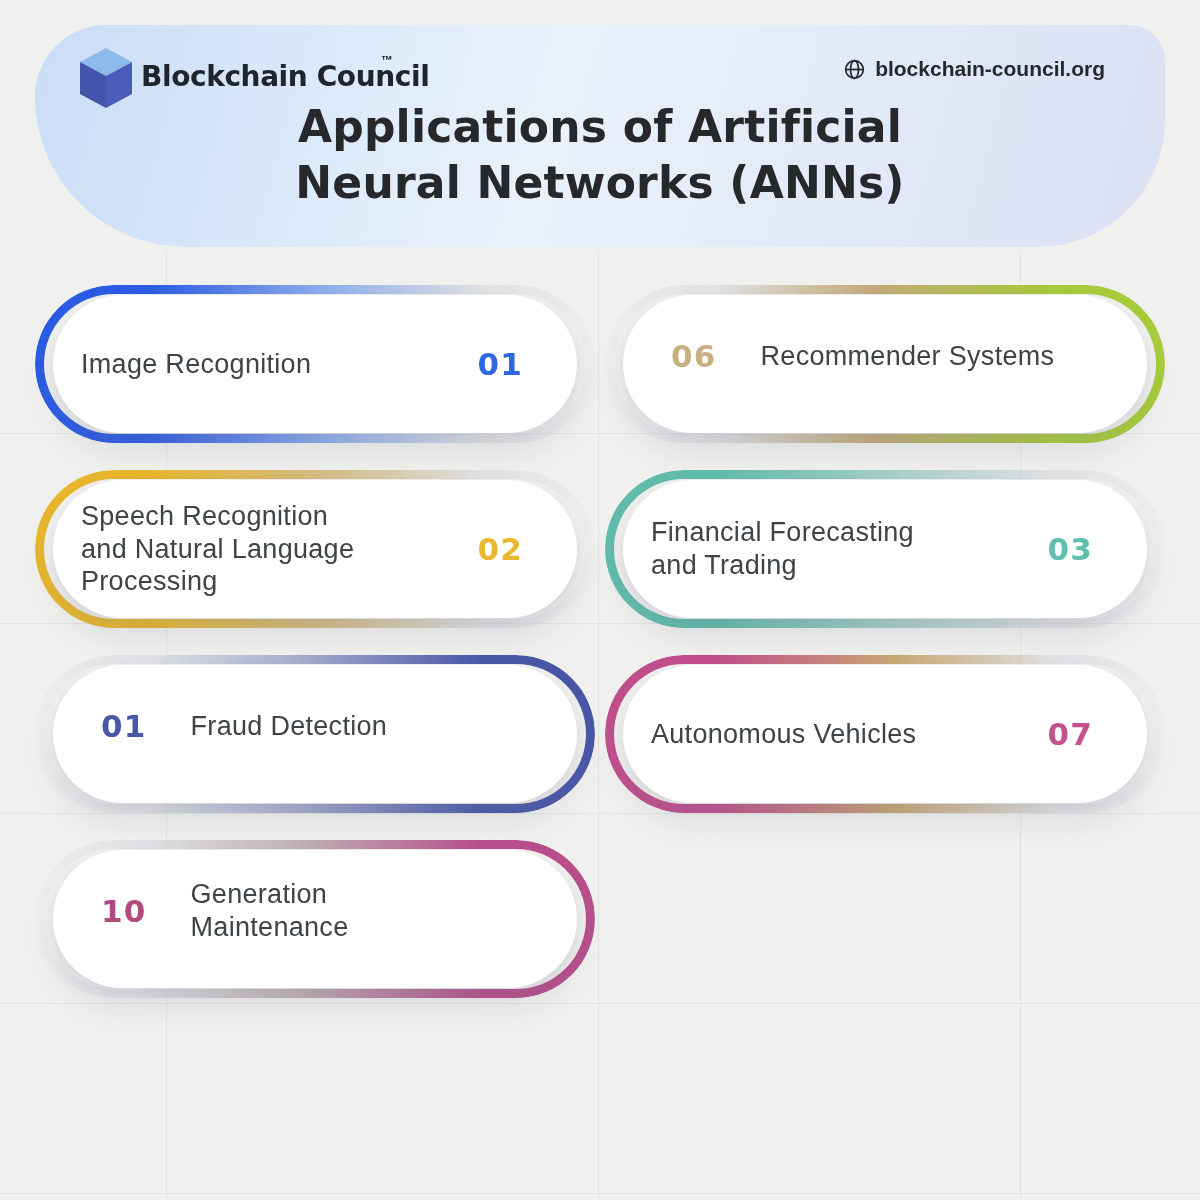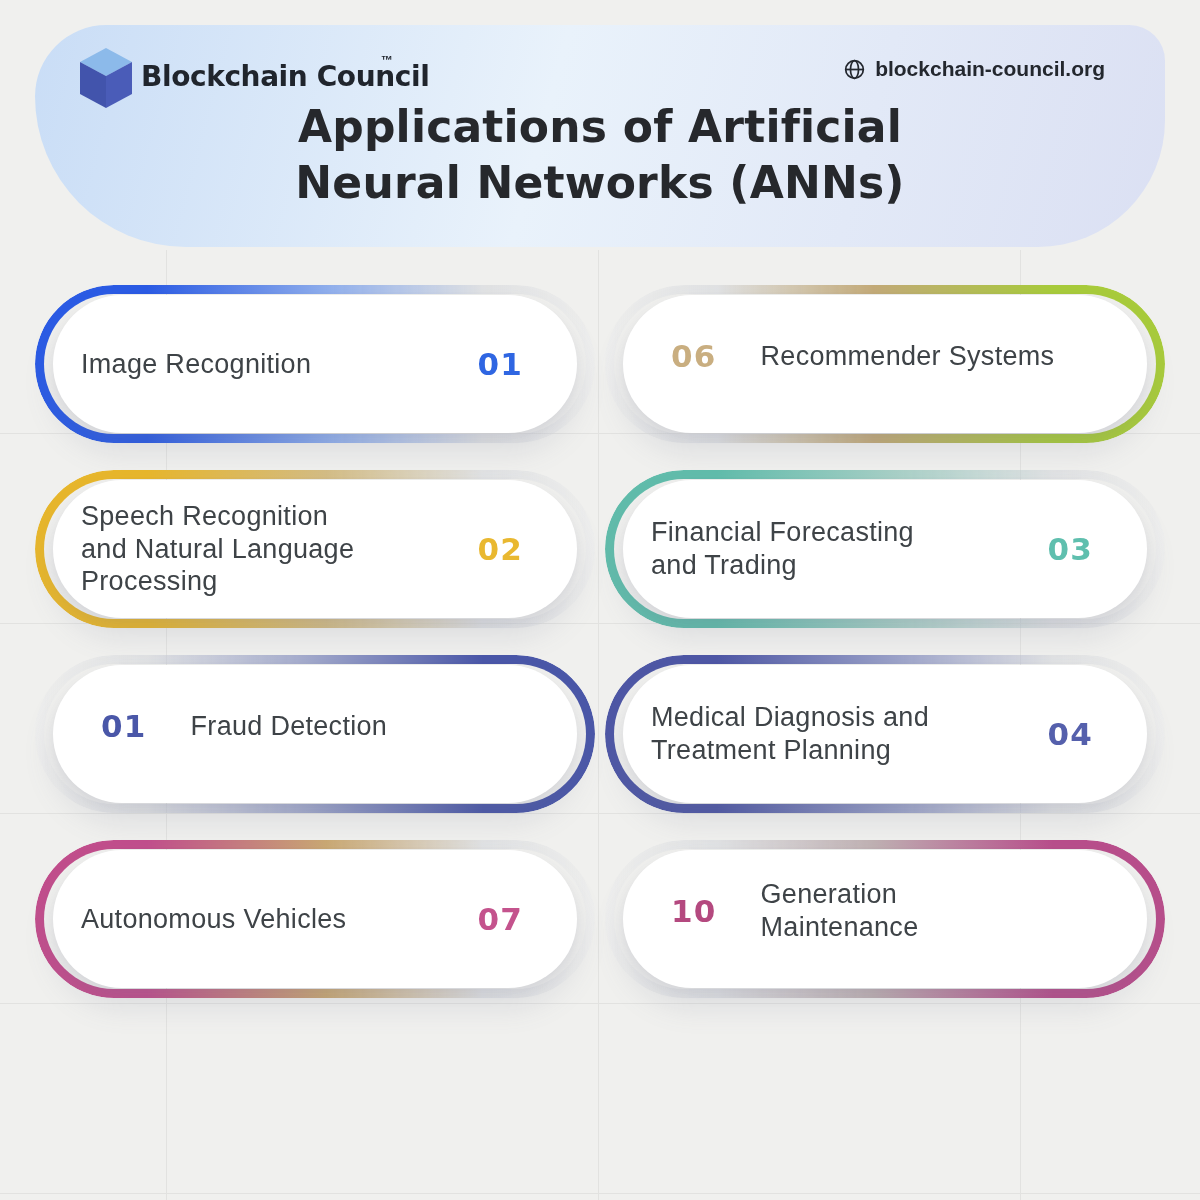--- a/index.html
+++ b/index.html
@@ -152,28 +152,20 @@
       </div>
     </div>
     <div class="card right" style="--c1: #4A57A8; --c2: #A4ABCC; --accent: #4A57A8;">
       <div class="ring"></div>
       <div class="pill">
         <span class="num">01</span>
         <span class="label">Fraud Detection</span>
       </div>
     </div>
 
-    <div class="card left" style="--c1: #4E57A5; --c2: #9BA2C8; --accent: #5560AC;">
-      <div class="ring"></div>
-      <div class="pill">
-        <span class="label">Medical Diagnosis and
-Treatment Planning</span>
-        <span class="num">04</span>
-      </div>
-    </div>
 
     <div class="card left" style="--c1: #C14E8C; --c2: #C9A873; --accent: #C4538D;">
       <div class="ring"></div>
       <div class="pill">
         <span class="label">Autonomous Vehicles</span>
         <span class="num">07</span>
       </div>
     </div>
     <div class="card right" style="--c1: #B84E8B; --c2: #BFB0B2; --accent: #B4497F;">
       <div class="ring"></div>

